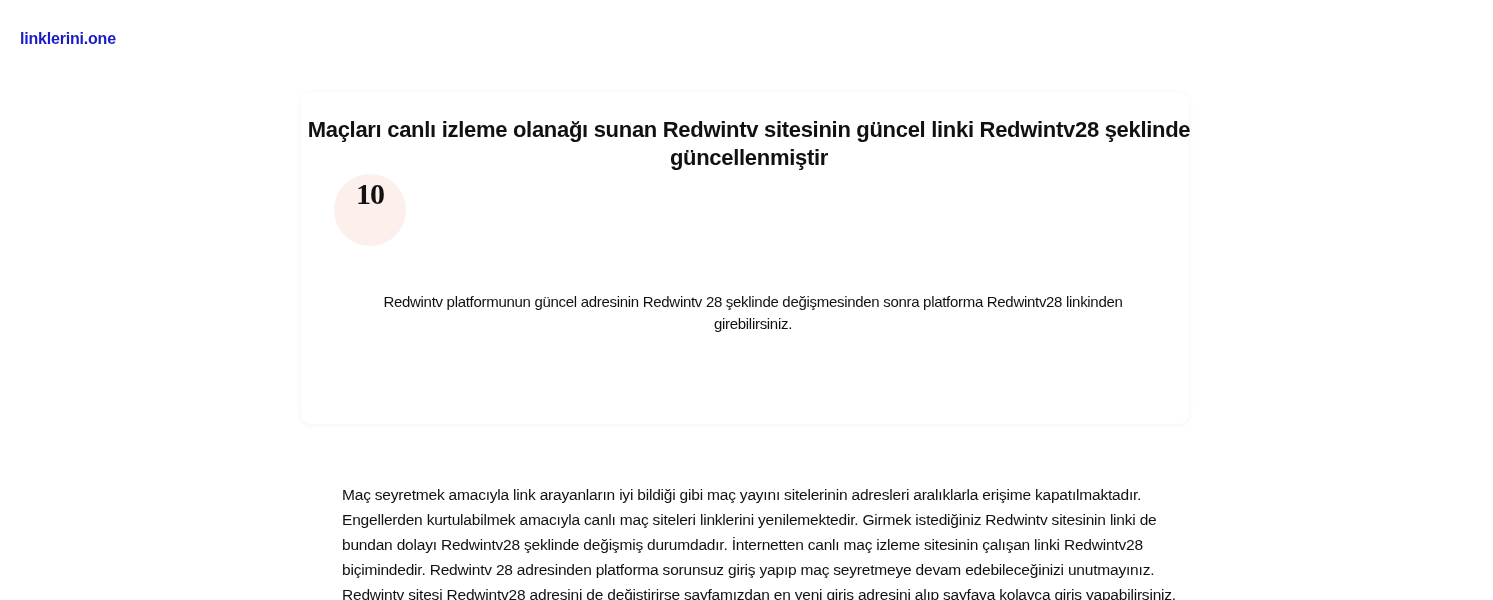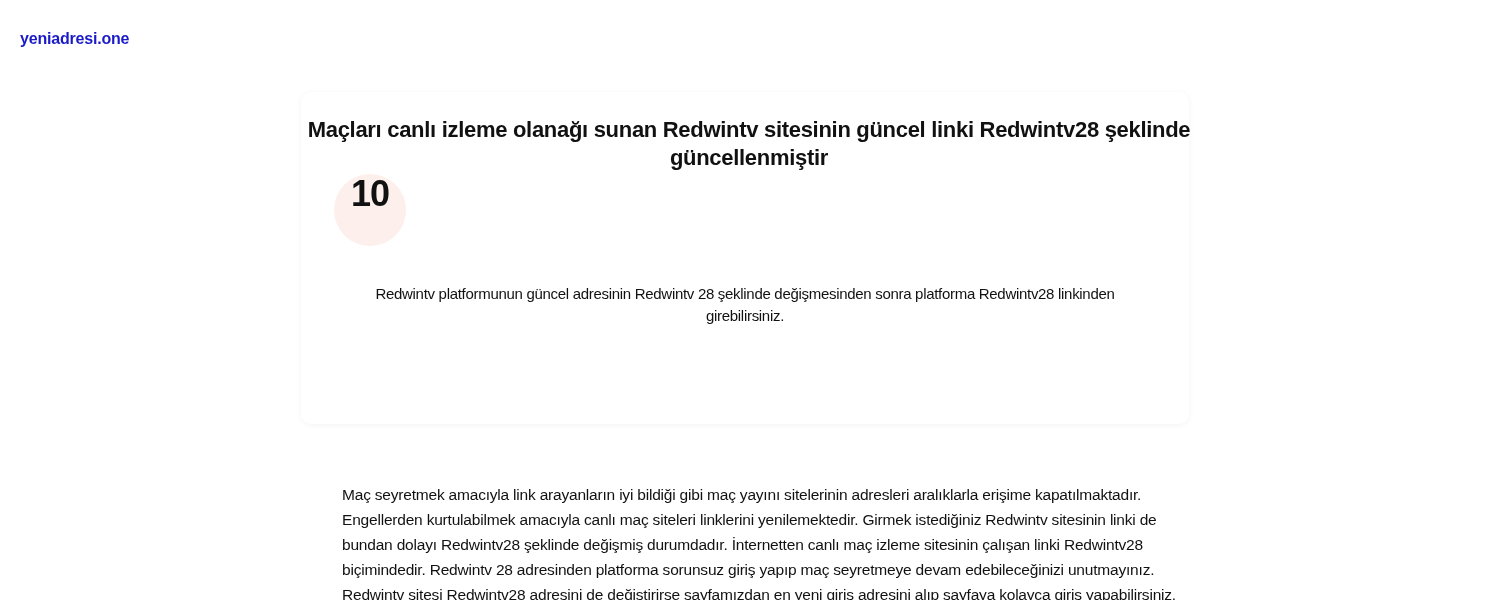--- a/index.html
+++ b/index.html
@@ -53,54 +53,55 @@
       height: 72px;
       border-radius: 50%;
       background: var(--badge-bg, #fcefec);
     }
     .score-value {
       position: absolute;
       left: 0;
       top: 0;
       width: 72px;
       text-align: center;
-      font-size: 36px;
+      font-size: 30px;
       font-weight: bold;
       line-height: 40px;
       color: #111111;
       letter-spacing: -1px;
+      font-family: Liberation Serif, serif;
     }
     .card-desc {
       position: absolute;
       left: 40px;
       top: 191px;
       width: 808px;
       text-align: center;
       font-size: 15px;
       line-height: 22px;
       color: #111111;
-      margin: 0;
+      margin: 8px;
       letter-spacing: -0.3px;
     }
     .article {
       position: absolute;
       left: 326px;
       top: 466px;
       width: 848px;
       font-size: 15.5px;
       line-height: 25px;
       color: #111111;
       margin: 16px;
       letter-spacing: -0.2px;
     }
   </style>
 </head>
 <body>
 
-<a class="site-logo">yeniadresi.one</a>
+<a class="site-logo">linklerini.one</a>
 
 <div class="card">
   <h1 class="card-title">Maçları canlı izleme olanağı sunan Redwintv sitesinin güncel linki Redwintv28 şeklinde güncellenmiştir</h1>
   <div class="score-badge">
     <span class="score-value">10</span>
   </div>
   <p class="card-desc">Redwintv platformunun güncel adresinin Redwintv 28 şeklinde değişmesinden sonra platforma Redwintv28 linkinden girebilirsiniz.</p>
 </div>
 
 <p class="article">Maç seyretmek amacıyla link arayanların iyi bildiği gibi maç yayını sitelerinin adresleri aralıklarla erişime kapatılmaktadır. Engellerden kurtulabilmek amacıyla canlı maç siteleri linklerini yenilemektedir. Girmek istediğiniz Redwintv sitesinin linki de bundan dolayı Redwintv28 şeklinde değişmiş durumdadır. İnternetten canlı maç izleme sitesinin çalışan linki Redwintv28 biçimindedir. Redwintv 28 adresinden platforma sorunsuz giriş yapıp maç seyretmeye devam edebileceğinizi unutmayınız. Redwintv sitesi Redwintv28 adresini de değiştirirse sayfamızdan en yeni giriş adresini alıp sayfaya kolayca giriş yapabilirsiniz.</p>

